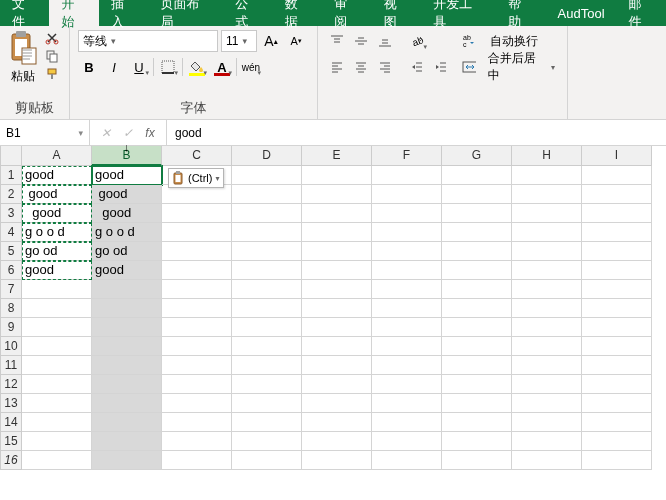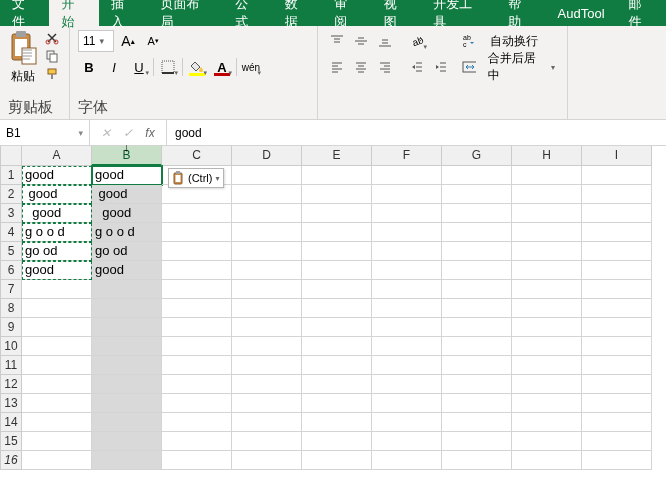--- a/index.html
+++ b/index.html
@@ -3,21 +3,21 @@
 <meta charset="utf-8">
 <style>
 * { box-sizing: border-box; margin: 0; padding: 0; }
 body { font-family: "Microsoft YaHei", sans-serif; font-size: 12px; background: #fff; width: 666px; height: 500px; overflow: hidden; }
 .ribbon-tabs { display: flex; background: #107c41; color: #fff; height: 26px; align-items: center; }
 .ribbon-tabs .tab { padding: 0 12px; height: 100%; display: flex; align-items: center; cursor: pointer; font-size: 13px; }
 .ribbon-tabs .tab.active { background: #f3f2f1; color: #107c41; }
 .ribbon { background: #f3f2f1; border-bottom: 1px solid #d4d4d4; display: flex; height: 94px; }
 .ribbon-group { border-right: 1px solid #d4d4d4; padding: 4px 8px 2px 8px; display: flex; flex-direction: column; justify-content: space-between; }
 .ribbon-group-content { display: flex; align-items: flex-start; gap: 4px; flex: 1; }
-.ribbon-group-label { font-size: 15px; color: #444; padding-top: 2px; }
+.ribbon-group-label { text-align: center; font-size: 13px; color: #444; padding-top: 2px; }
 .clipboard-big { display: flex; flex-direction: column; align-items: center; gap: 2px; }
 .clipboard-icon { width: 30px; height: 36px; position: relative; }
 .clipboard-icon svg { width: 30px; height: 36px; }
 .clipboard-side { display: flex; flex-direction: column; gap: 2px; }
 .mini-btn { width: 20px; height: 16px; display: flex; align-items: center; justify-content: center; cursor: pointer; }
 .font-group .row { display: flex; align-items: center; gap: 3px; margin-bottom: 4px; }
 .combo { background: #fff; border: 1px solid #c8c8c8; height: 22px; display: flex; align-items: center; padding: 0 4px; font-size: 12px; }
 .combo.dropdown::after { content: "▾"; margin-left: 4px; font-size: 9px; color: #666; }
 .icon-btn { width: 22px; height: 22px; display: flex; align-items: center; justify-content: center; cursor: pointer; font-size: 13px; position: relative; }
 .icon-btn.dd::after { content: "▾"; font-size: 7px; position: absolute; right: 1px; bottom: 1px; color: #666; }
@@ -102,20 +102,21 @@
             </svg>
           </div>
       </div>
     </div>
     <div class="ribbon-group-label">剪贴板</div>
   </div>
 
   <div class="ribbon-group font-group" style="width:248px">
     <div>
       <div class="row">
+        <div class="combo dropdown" style="width:140px">等线</div>
         <div class="combo dropdown" style="width:36px">11</div>
         <div class="icon-btn" style="font-size:14px">A<sup style="font-size:8px">▴</sup></div>
         <div class="icon-btn" style="font-size:11px">A<sup style="font-size:7px">▾</sup></div>
       </div>
       <div class="row">
         <div class="icon-btn" style="font-weight:bold">B</div>
         <div class="icon-btn" style="font-style:italic">I</div>
         <div class="icon-btn dd" style="text-decoration:underline">U</div>
         <div style="width:1px;height:18px;background:#ccc"></div>
         <div class="icon-btn dd">

